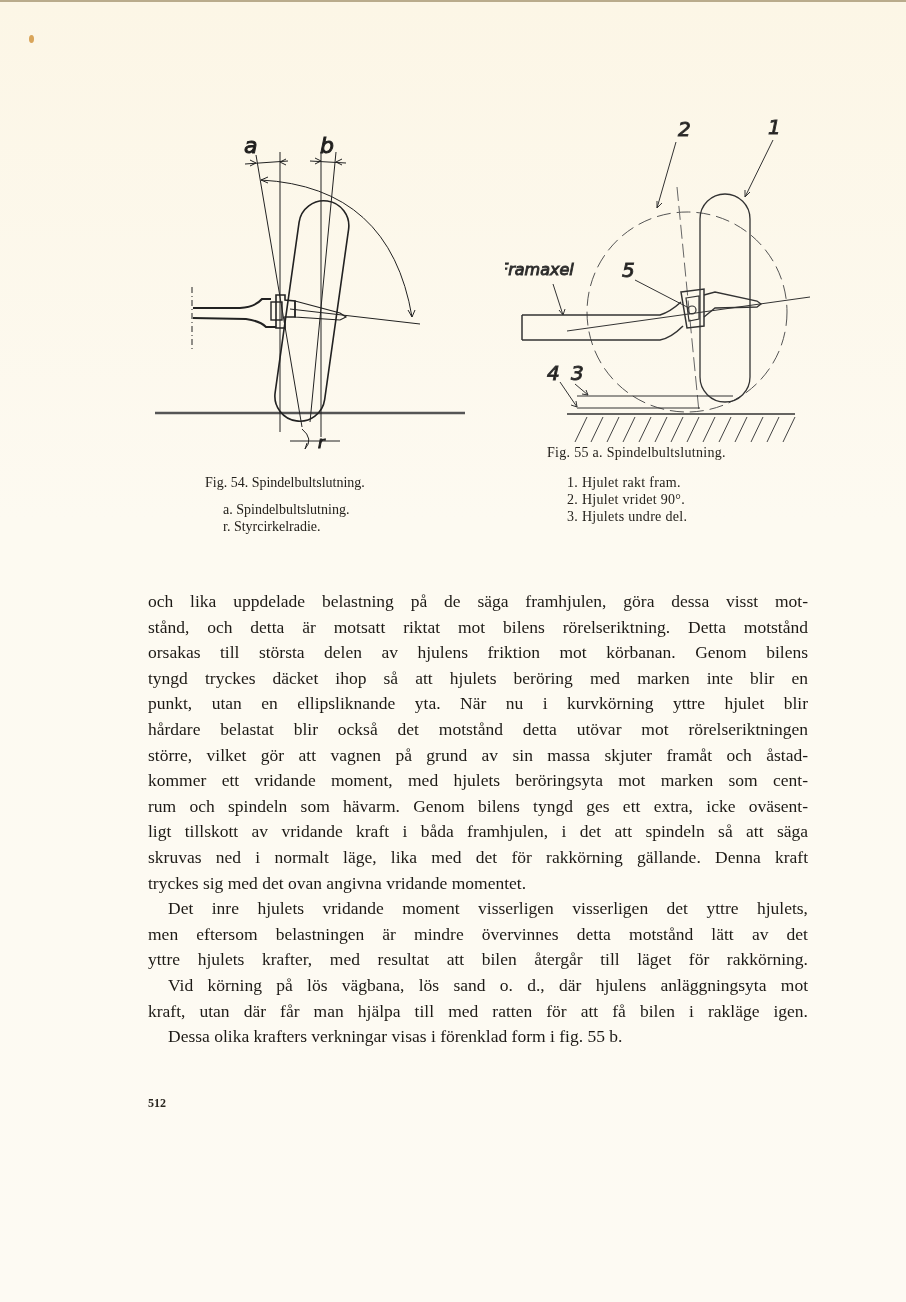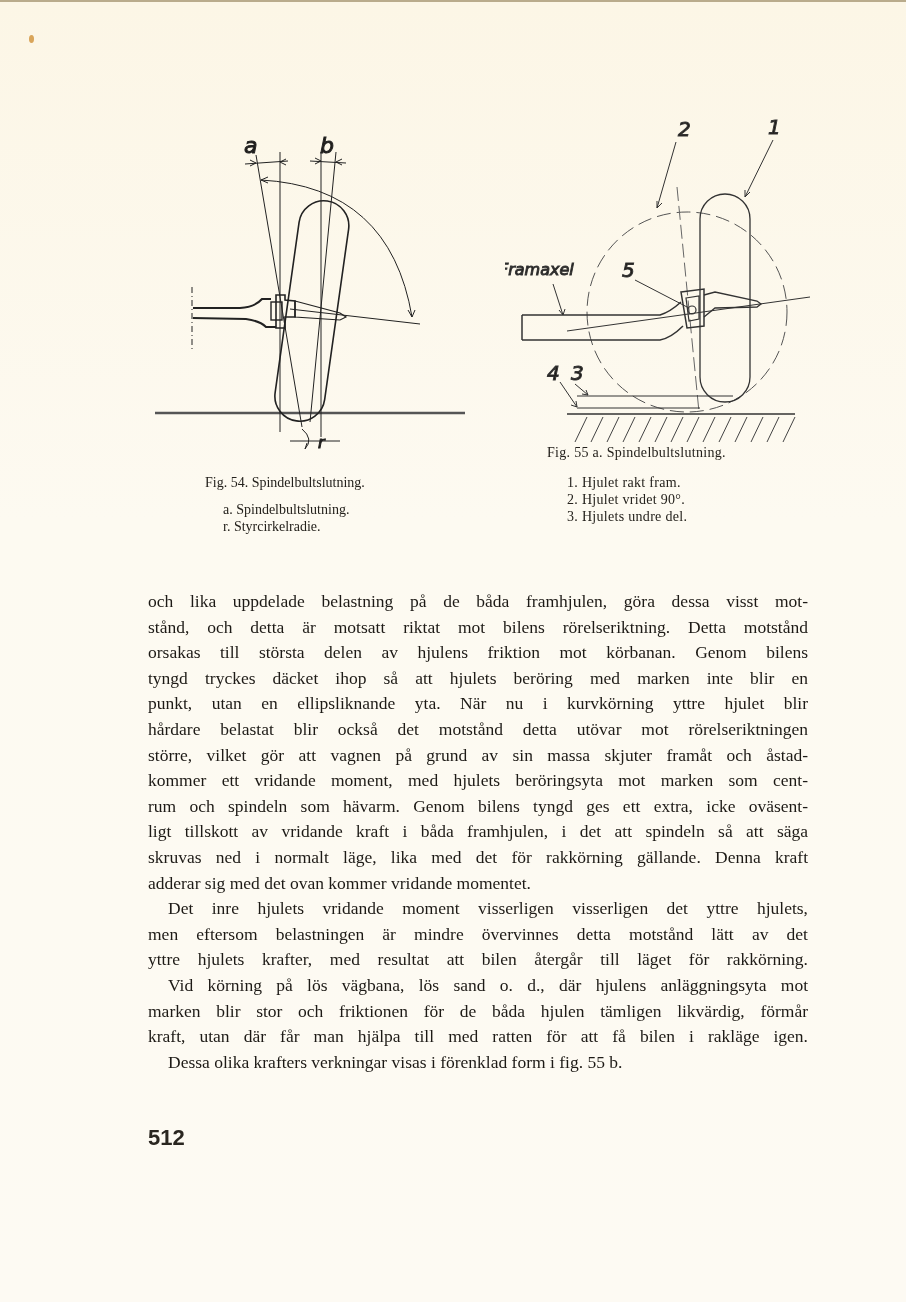--- a/index.html
+++ b/index.html
@@ -38,22 +38,22 @@
     position: absolute; left: 148px; top: 587px; width: 660px;
     font-family: "Liberation Serif", serif;
     font-size: 17.5px; line-height: 25.6px; color: #1d1a16;
     text-align: justify;
   }
   .body-text p { margin: 0; }
   .body-text .line { display: block; text-align: justify; text-align-last: justify; white-space: nowrap; }
   .body-text .line.last { text-align-last: left; }
 
   .page-number {
-    position: absolute; left: 148px; top: 1123px;
-    font-family: Liberation Sans, sans-serif; font-size: 22px; font-weight: bold; color: #2a2620;
+    position: absolute; left: 148px; top: 1094px;
+    font-family: Liberation Serif, serif; font-size: 12px; font-weight: bold; color: #2a2620;
   }
 </style>
 </head>
 <body>
 
 <div class="page">
   <div class="stain"></div>
 
   <div class="fig" id="fig54">
     <svg width="330" height="345" viewBox="0 0 330 345" stroke="#222" fill="none" stroke-width="1">
@@ -173,41 +173,40 @@
 
   <div class="caption" id="cap55">
     <div class="title">Fig.  55 a.   Spindelbultslutning.</div>
     <div class="item">1.  Hjulet  rakt  fram.</div>
     <div class="item">2.  Hjulet  vridet  90°.</div>
     <div class="item">3.  Hjulets  undre  del.</div>
   </div>
 
   <div class="body-text">
     <p>
-      <span class="line">och lika uppdelade belastning på de båda framhjulen, göra dessa visst mot-</span>
+      <span class="line">och lika uppdelade belastning på de säga framhjulen, göra dessa visst mot-</span>
       <span class="line">stånd, och detta är motsatt riktat mot bilens rörelseriktning. Detta motstånd</span>
       <span class="line">orsakas till största delen av hjulens friktion mot körbanan. Genom bilens</span>
       <span class="line">tyngd tryckes däcket ihop så att hjulets beröring med marken inte blir en</span>
       <span class="line">punkt, utan en ellipsliknande yta. När nu i kurvkörning yttre hjulet blir</span>
       <span class="line">hårdare belastat blir också det motstånd detta utövar mot rörelseriktningen</span>
       <span class="line">större, vilket gör att vagnen på grund av sin massa skjuter framåt och åstad-</span>
       <span class="line">kommer ett vridande moment, med hjulets beröringsyta mot marken som cent-</span>
       <span class="line">rum och spindeln som hävarm. Genom bilens tyngd ges ett extra, icke oväsent-</span>
       <span class="line">ligt tillskott av vridande kraft i båda framhjulen, i det att spindeln så att säga</span>
       <span class="line">skruvas ned i normalt läge, lika med det för rakkörning gällande. Denna kraft</span>
-      <span class="line last">adderar sig med det ovan kommer vridande momentet.</span>
+      <span class="line last">tryckes sig med det ovan angivna vridande momentet.</span>
     </p>
     <p>
       <span class="line" style="padding-left:20px">Det inre hjulets vridande moment visserligen visserligen det yttre hjulets,</span>
       <span class="line">men eftersom belastningen är mindre övervinnes detta motstånd lätt av det</span>
       <span class="line">yttre hjulets krafter, med resultat att bilen återgår till läget för rakkörning.</span>
     </p>
     <p>
       <span class="line" style="padding-left:20px">Vid körning på lös vägbana, lös sand o. d., där hjulens anläggningsyta mot</span>
-      <span class="line">marken blir stor och friktionen för de båda hjulen tämligen likvärdig, förmår</span>
       <span class="line">kraft, utan där får man hjälpa till med ratten för att få bilen i rakläge igen.</span>
     </p>
     <p>
       <span class="line last" style="padding-left:20px">Dessa olika krafters verkningar visas i förenklad form i fig. 55 b.</span>
     </p>
   </div>
 
   <div class="page-number">512</div>
 </div>
 

